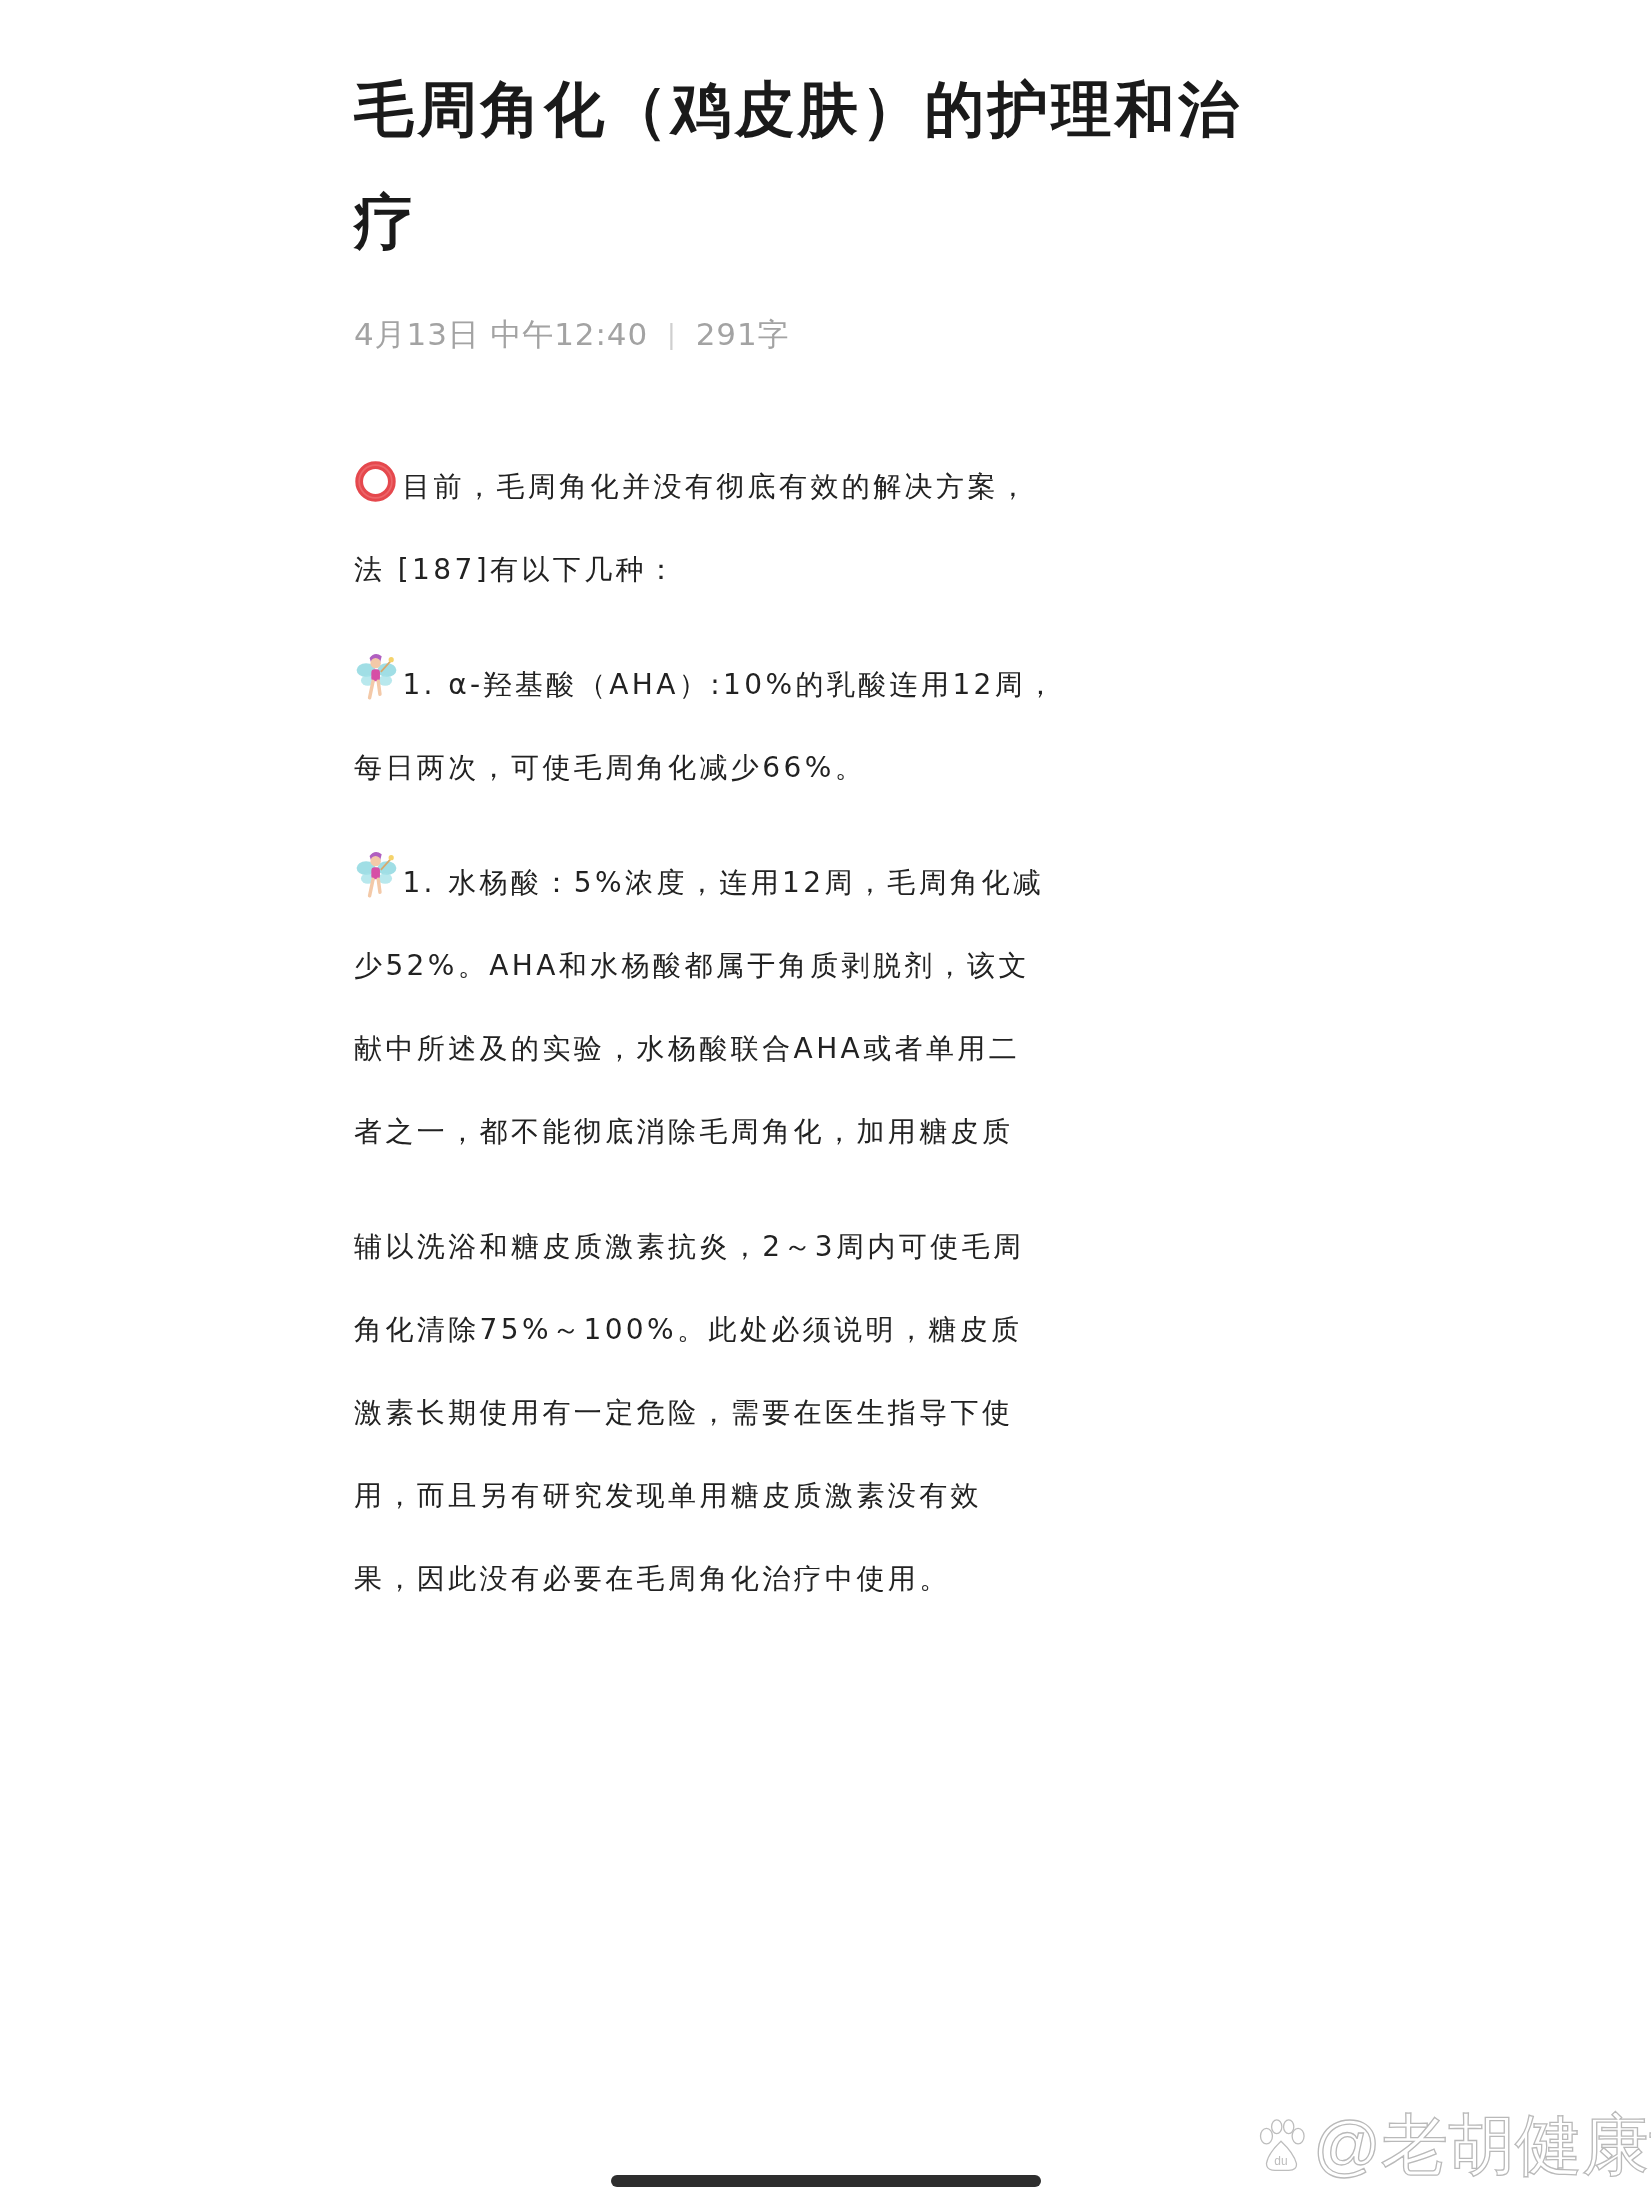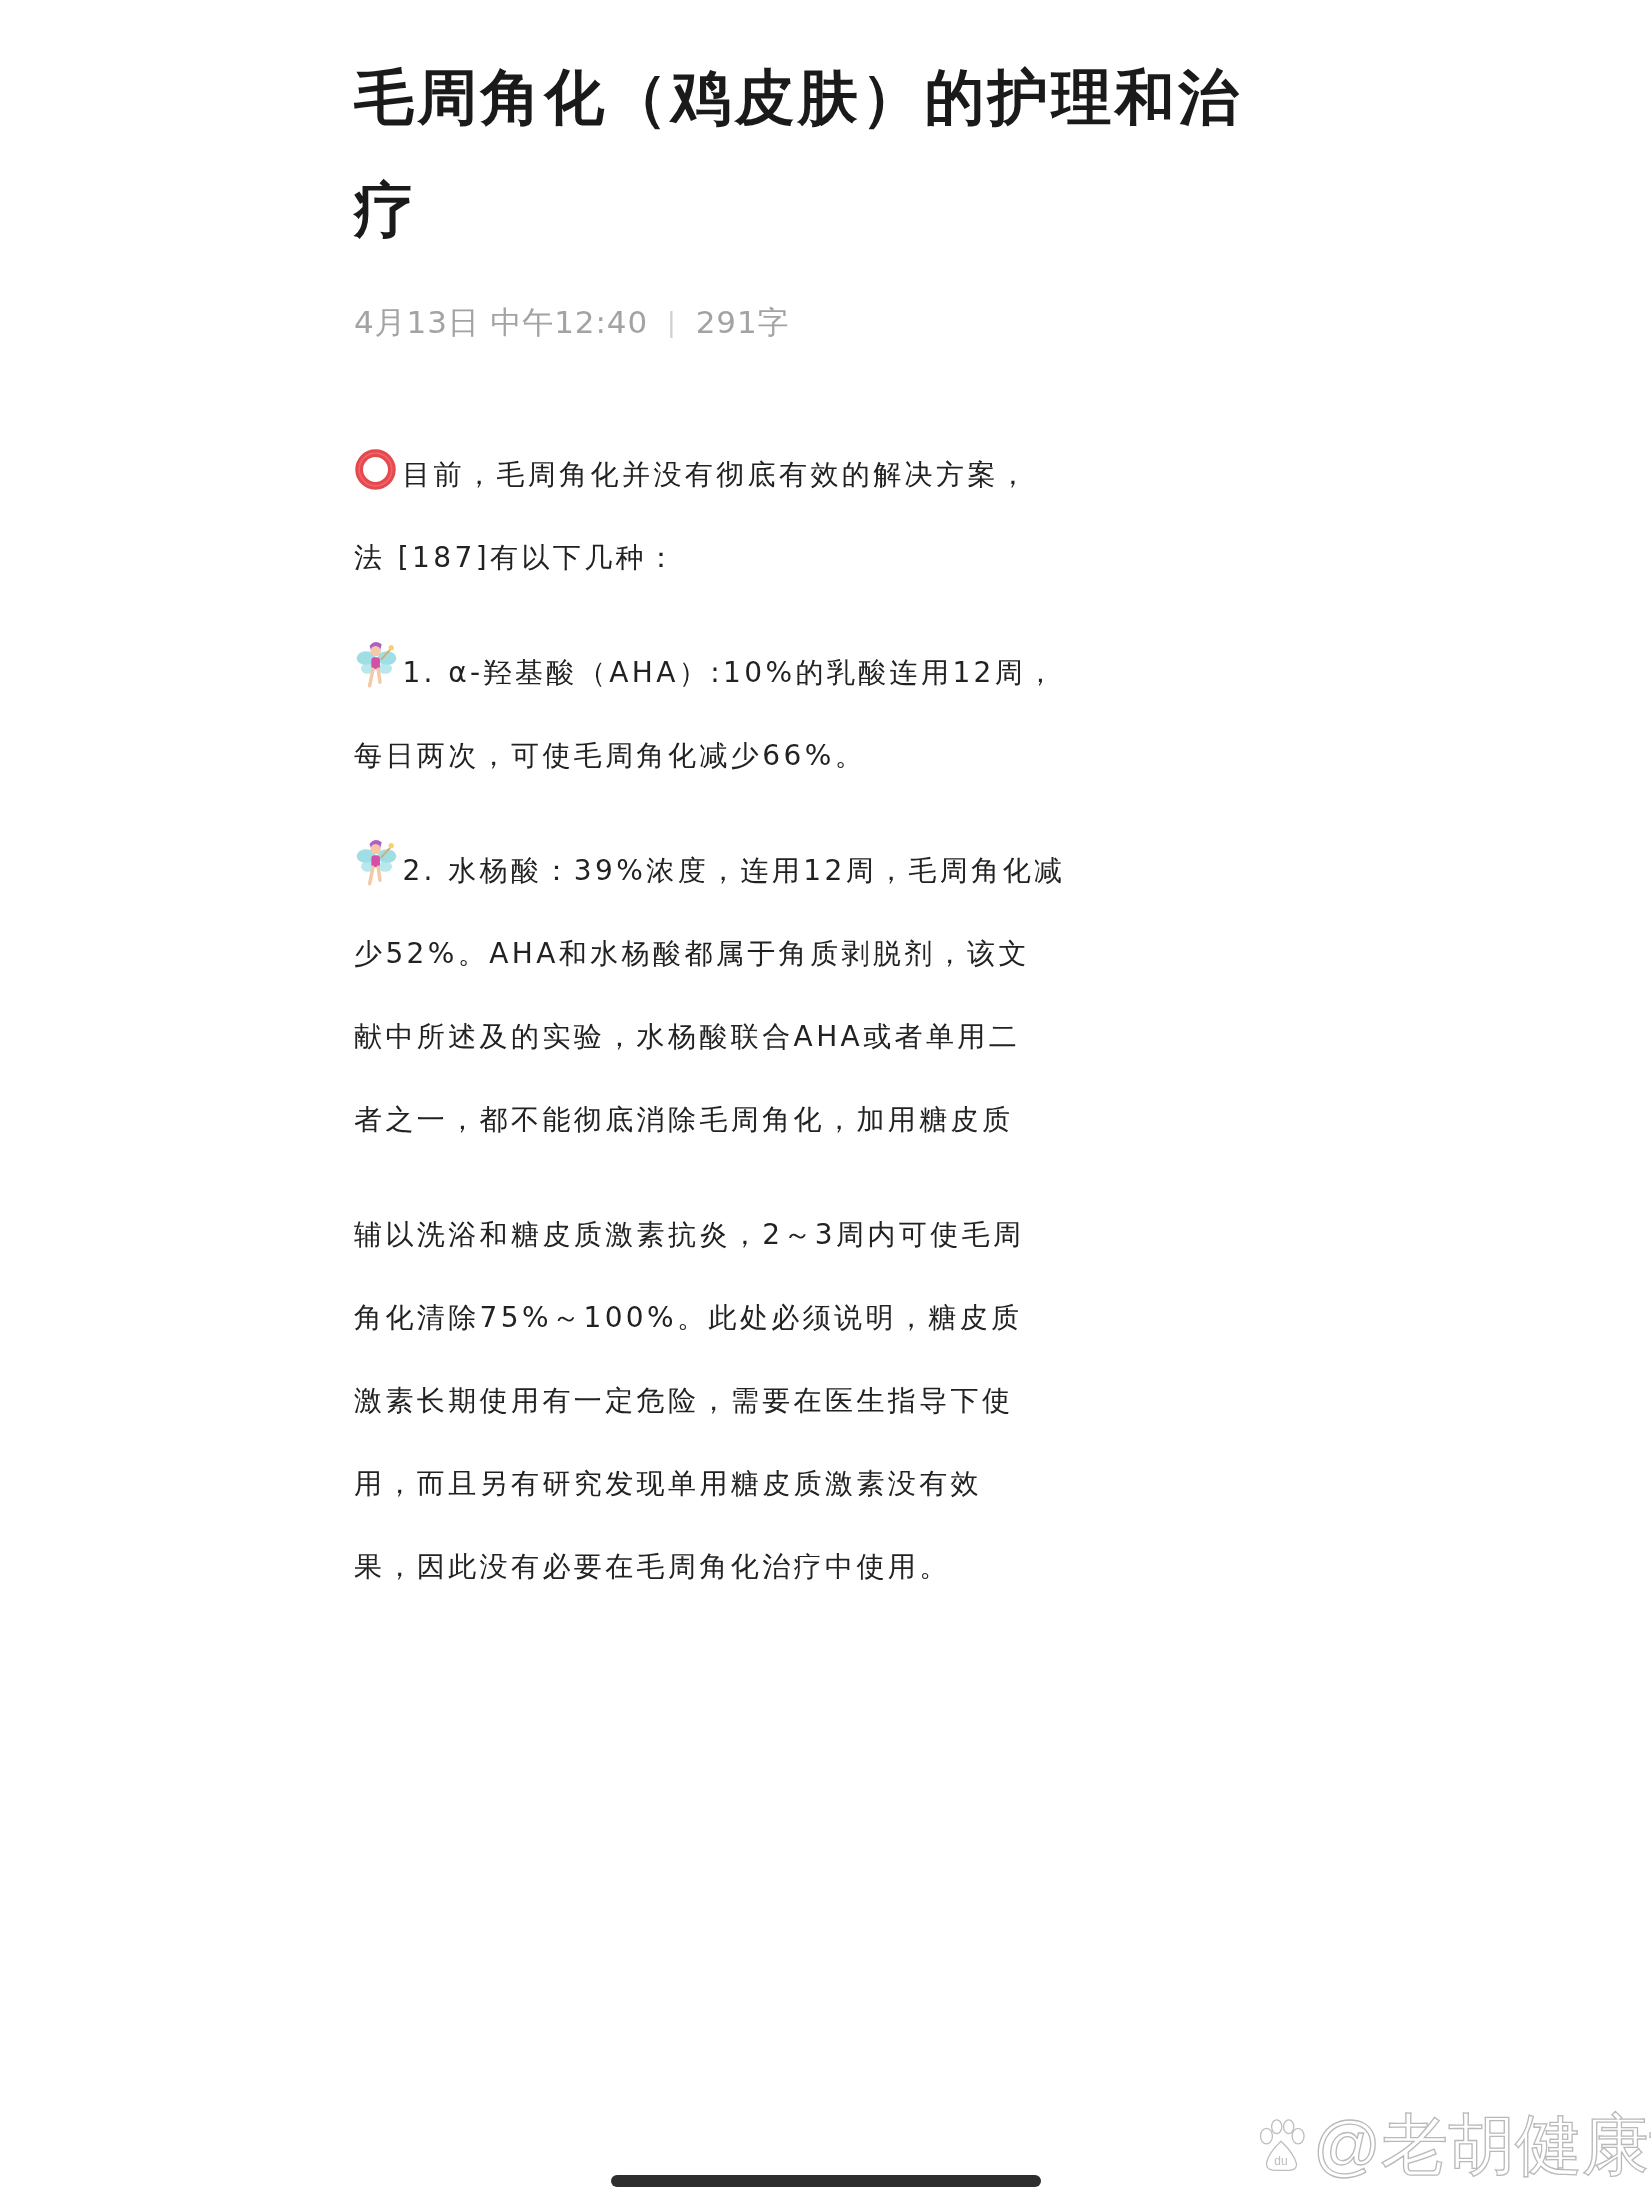--- a/index.html
+++ b/index.html
@@ -11,21 +11,21 @@
       width: 1652px;
       height: 2203px;
       position: relative;
       overflow: hidden;
       font-family: "DejaVu Sans", "Liberation Sans", sans-serif;
       color: #1f1f1f;
     }
     .article {
       position: absolute;
       left: 354px;
-      top: 0;
+      top: 12px;
       width: 981px;
     }
     .title {
       margin: 0;
       padding-top: 41px;
       font-size: 60px;
       font-weight: bold;
       line-height: 112px;
       letter-spacing: 3.4px;
       color: #1a1a1a;
@@ -154,21 +154,21 @@
           <ellipse cx="14" cy="22" rx="11" ry="8" fill="#8fd8e0" opacity="0.85"></ellipse>
           <ellipse cx="38" cy="22" rx="11" ry="8" fill="#8fd8e0" opacity="0.85"></ellipse>
           <ellipse cx="16" cy="34" rx="8" ry="6" fill="#a6e2e8" opacity="0.8"></ellipse>
           <ellipse cx="36" cy="34" rx="8" ry="6" fill="#a6e2e8" opacity="0.8"></ellipse>
           <path d="M18 8 Q24 0 32 6 L30 14 Q24 12 20 14 Z" fill="#b05fc0"></path>
           <circle cx="25" cy="14" r="6" fill="#f3c9a8"></circle>
           <rect x="20" y="21" width="10" height="14" rx="4" fill="#d64fa6"></rect>
           <path d="M22 35 L18 54 M28 35 L30 50" stroke="#f3c9a8" stroke-width="4" stroke-linecap="round"></path>
           <path d="M31 24 L42 12" stroke="#d9a86c" stroke-width="2"></path>
           <circle cx="43" cy="10" r="3" fill="#f5d36b"></circle>
-        </svg><span>2. 水杨酸：39%浓度，连用12周，毛周角化减</span>
+        </svg><span>1. 水杨酸：5%浓度，连用12周，毛周角化减</span>
       </span>
       <span class="line">少52%。AHA和水杨酸都属于角质剥脱剂，该文</span>
       <span class="line">献中所述及的实验，水杨酸联合AHA或者单用二</span>
       <span class="line">者之一，都不能彻底消除毛周角化，加用糖皮质</span>
     </div>
 
     <div class="para">
       <span class="line">辅以洗浴和糖皮质激素抗炎，2～3周内可使毛周</span>
       <span class="line">角化清除75%～100%。此处必须说明，糖皮质</span>
       <span class="line">激素长期使用有一定危险，需要在医生指导下使</span>

